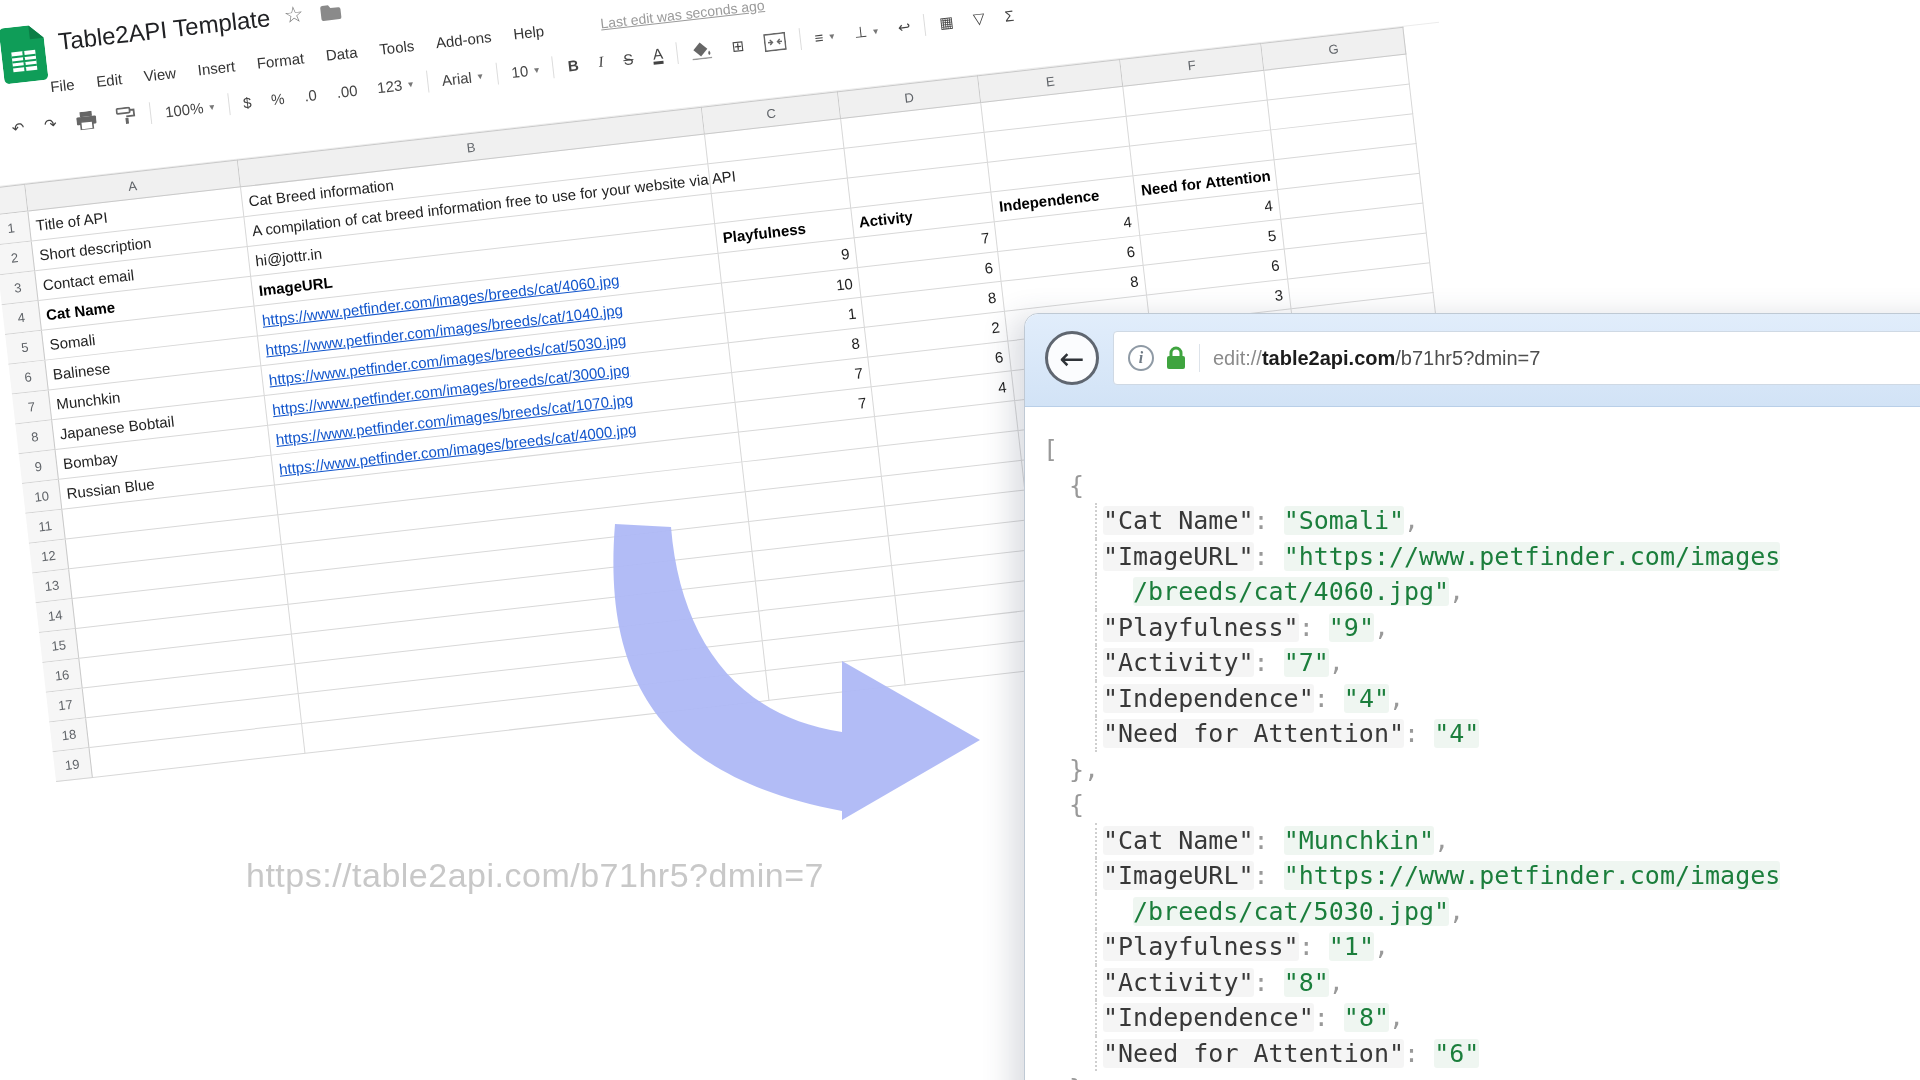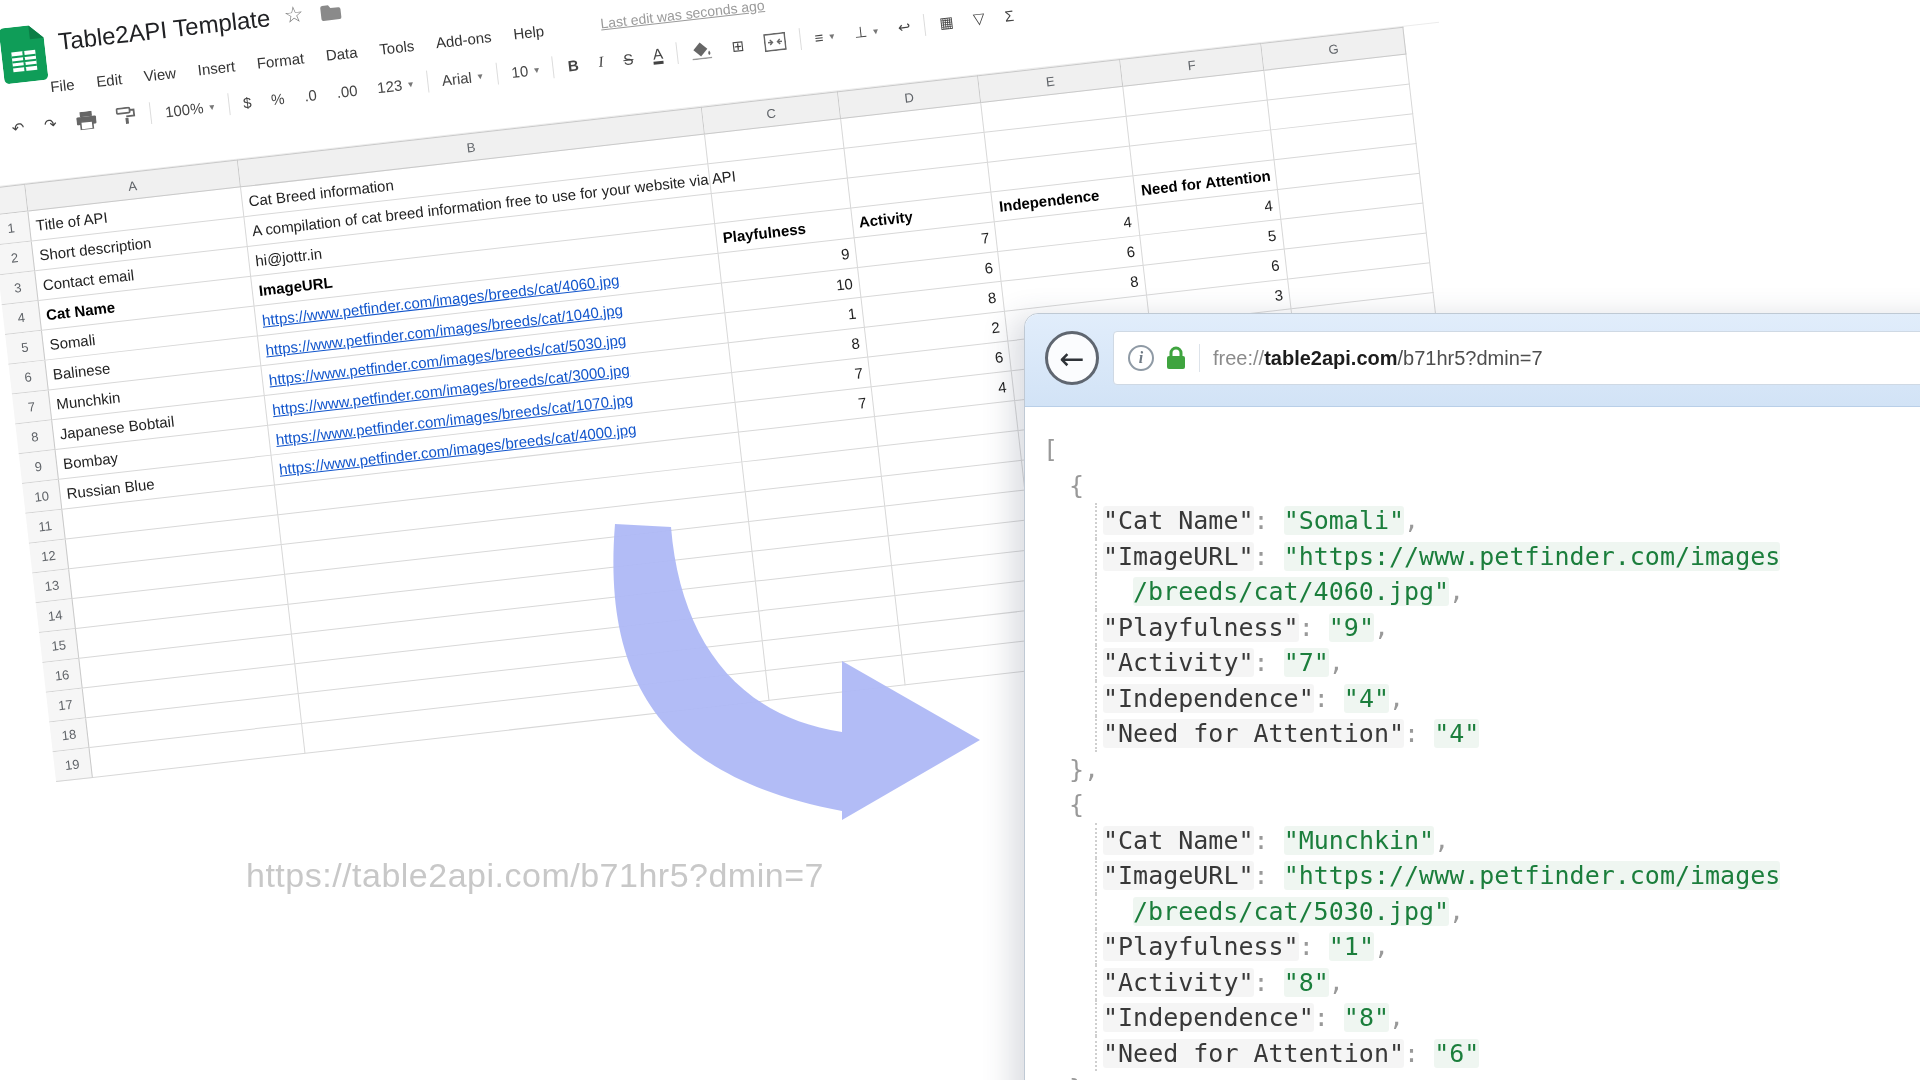--- a/index.html
+++ b/index.html
@@ -517,21 +517,21 @@
       <button class="back-btn">
         <span>←</span>
       </button>
       <div class="url-bar">
         <span class="info-ic">i</span>
         <svg class="lock-ic" width="20" height="26" viewBox="0 0 20 26">
           <path d="M5 12 V8 a5 5 0 0 1 10 0 v4" fill="none" stroke="#3fa43f" stroke-width="3"></path>
           <rect x="1" y="11" width="18" height="13" rx="2" fill="#3fa43f"></rect>
         </svg>
         <span class="url-sep"></span>
-        <span class="url-text"><span class="u-scheme">free://</span><span class="u-domain">table2api.com</span><span class="u-path">/b71hr5?dmin=7</span></span>
+        <span class="url-text"><span class="u-scheme">edit://</span><span class="u-domain">table2api.com</span><span class="u-path">/b71hr5?dmin=7</span></span>
       </div>
     </div>
     <div class="content" id="json-view">
         <div class="json-line" style="padding-left: 18px;"><span class="j-punct">[</span></div>
         <div class="json-line" style="padding-left: 44px;"><span class="j-punct">{</span></div>
         <div class="json-line guided" style="padding-left: 78px;"><span class="j-key">"Cat Name"</span><span class="j-punct">: </span><span class="j-val">"Somali"</span><span class="j-punct">,</span></div>
         <div class="json-line guided" style="padding-left: 78px;"><span class="j-key">"ImageURL"</span><span class="j-punct">: </span><span class="j-val">"https://www.petfinder.com/images</span></div>
         <div class="json-line guided" style="padding-left: 108px;"><span class="j-val">/breeds/cat/4060.jpg"</span><span class="j-punct">,</span></div>
         <div class="json-line guided" style="padding-left: 78px;"><span class="j-key">"Playfulness"</span><span class="j-punct">: </span><span class="j-val">"9"</span><span class="j-punct">,</span></div>
         <div class="json-line guided" style="padding-left: 78px;"><span class="j-key">"Activity"</span><span class="j-punct">: </span><span class="j-val">"7"</span><span class="j-punct">,</span></div>

